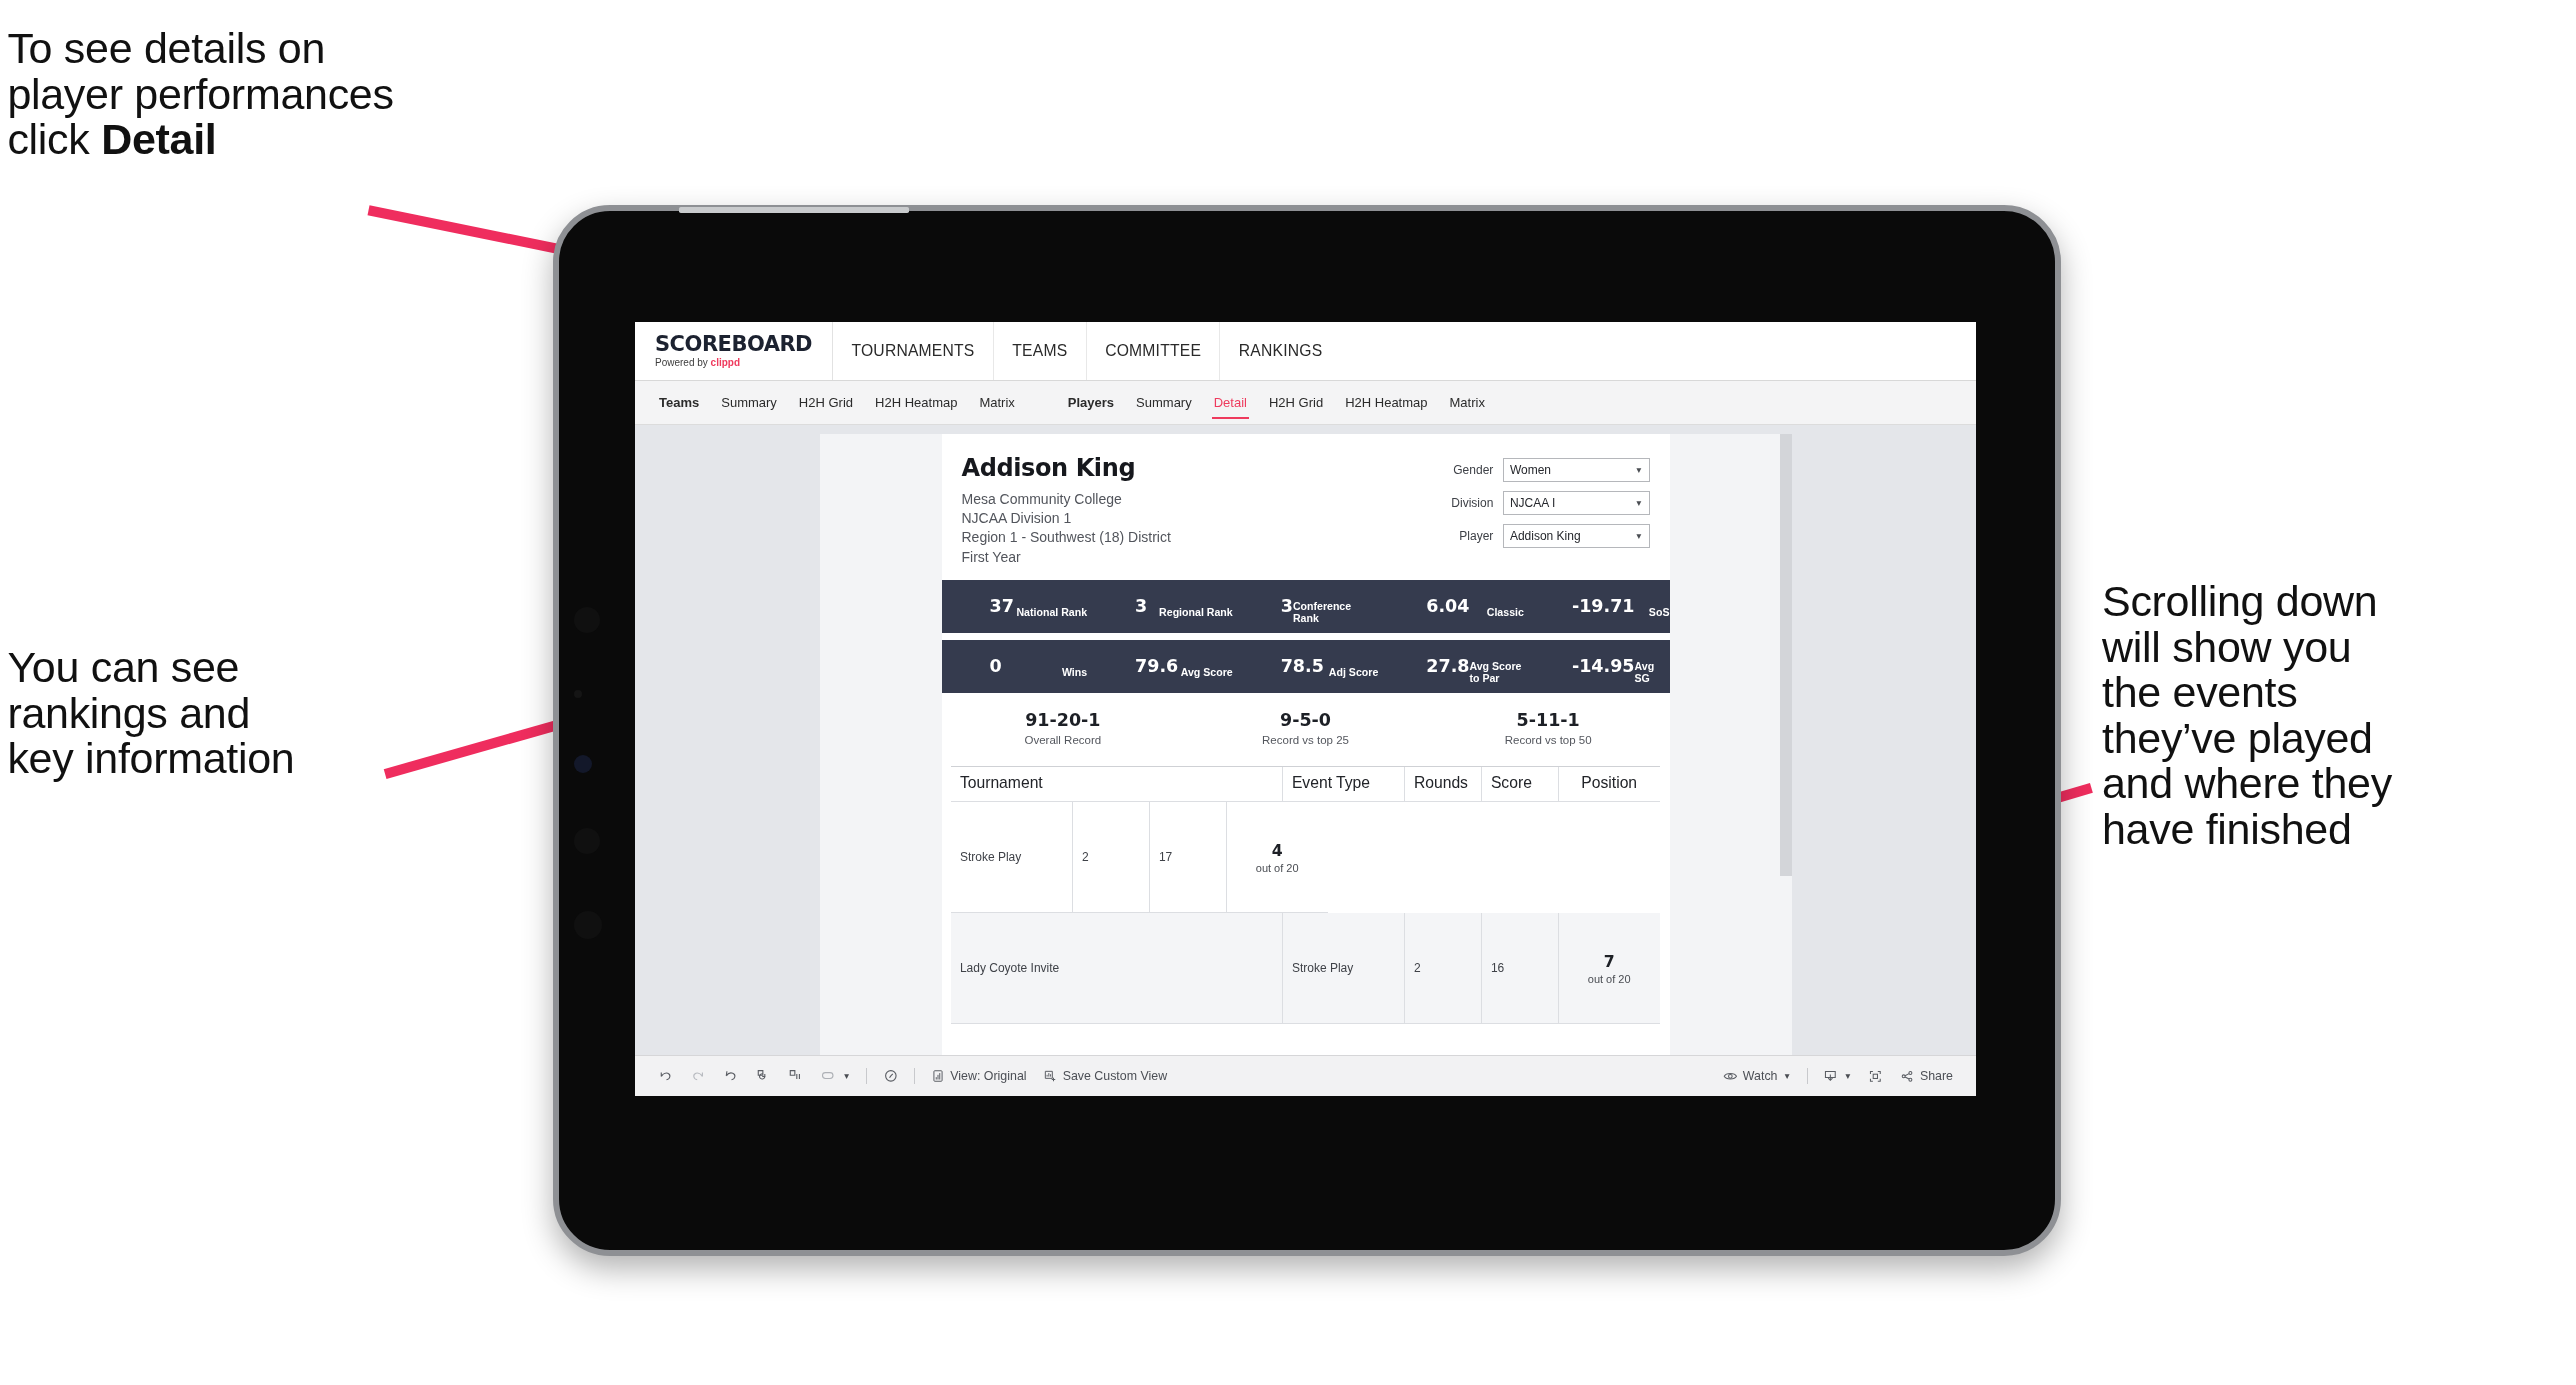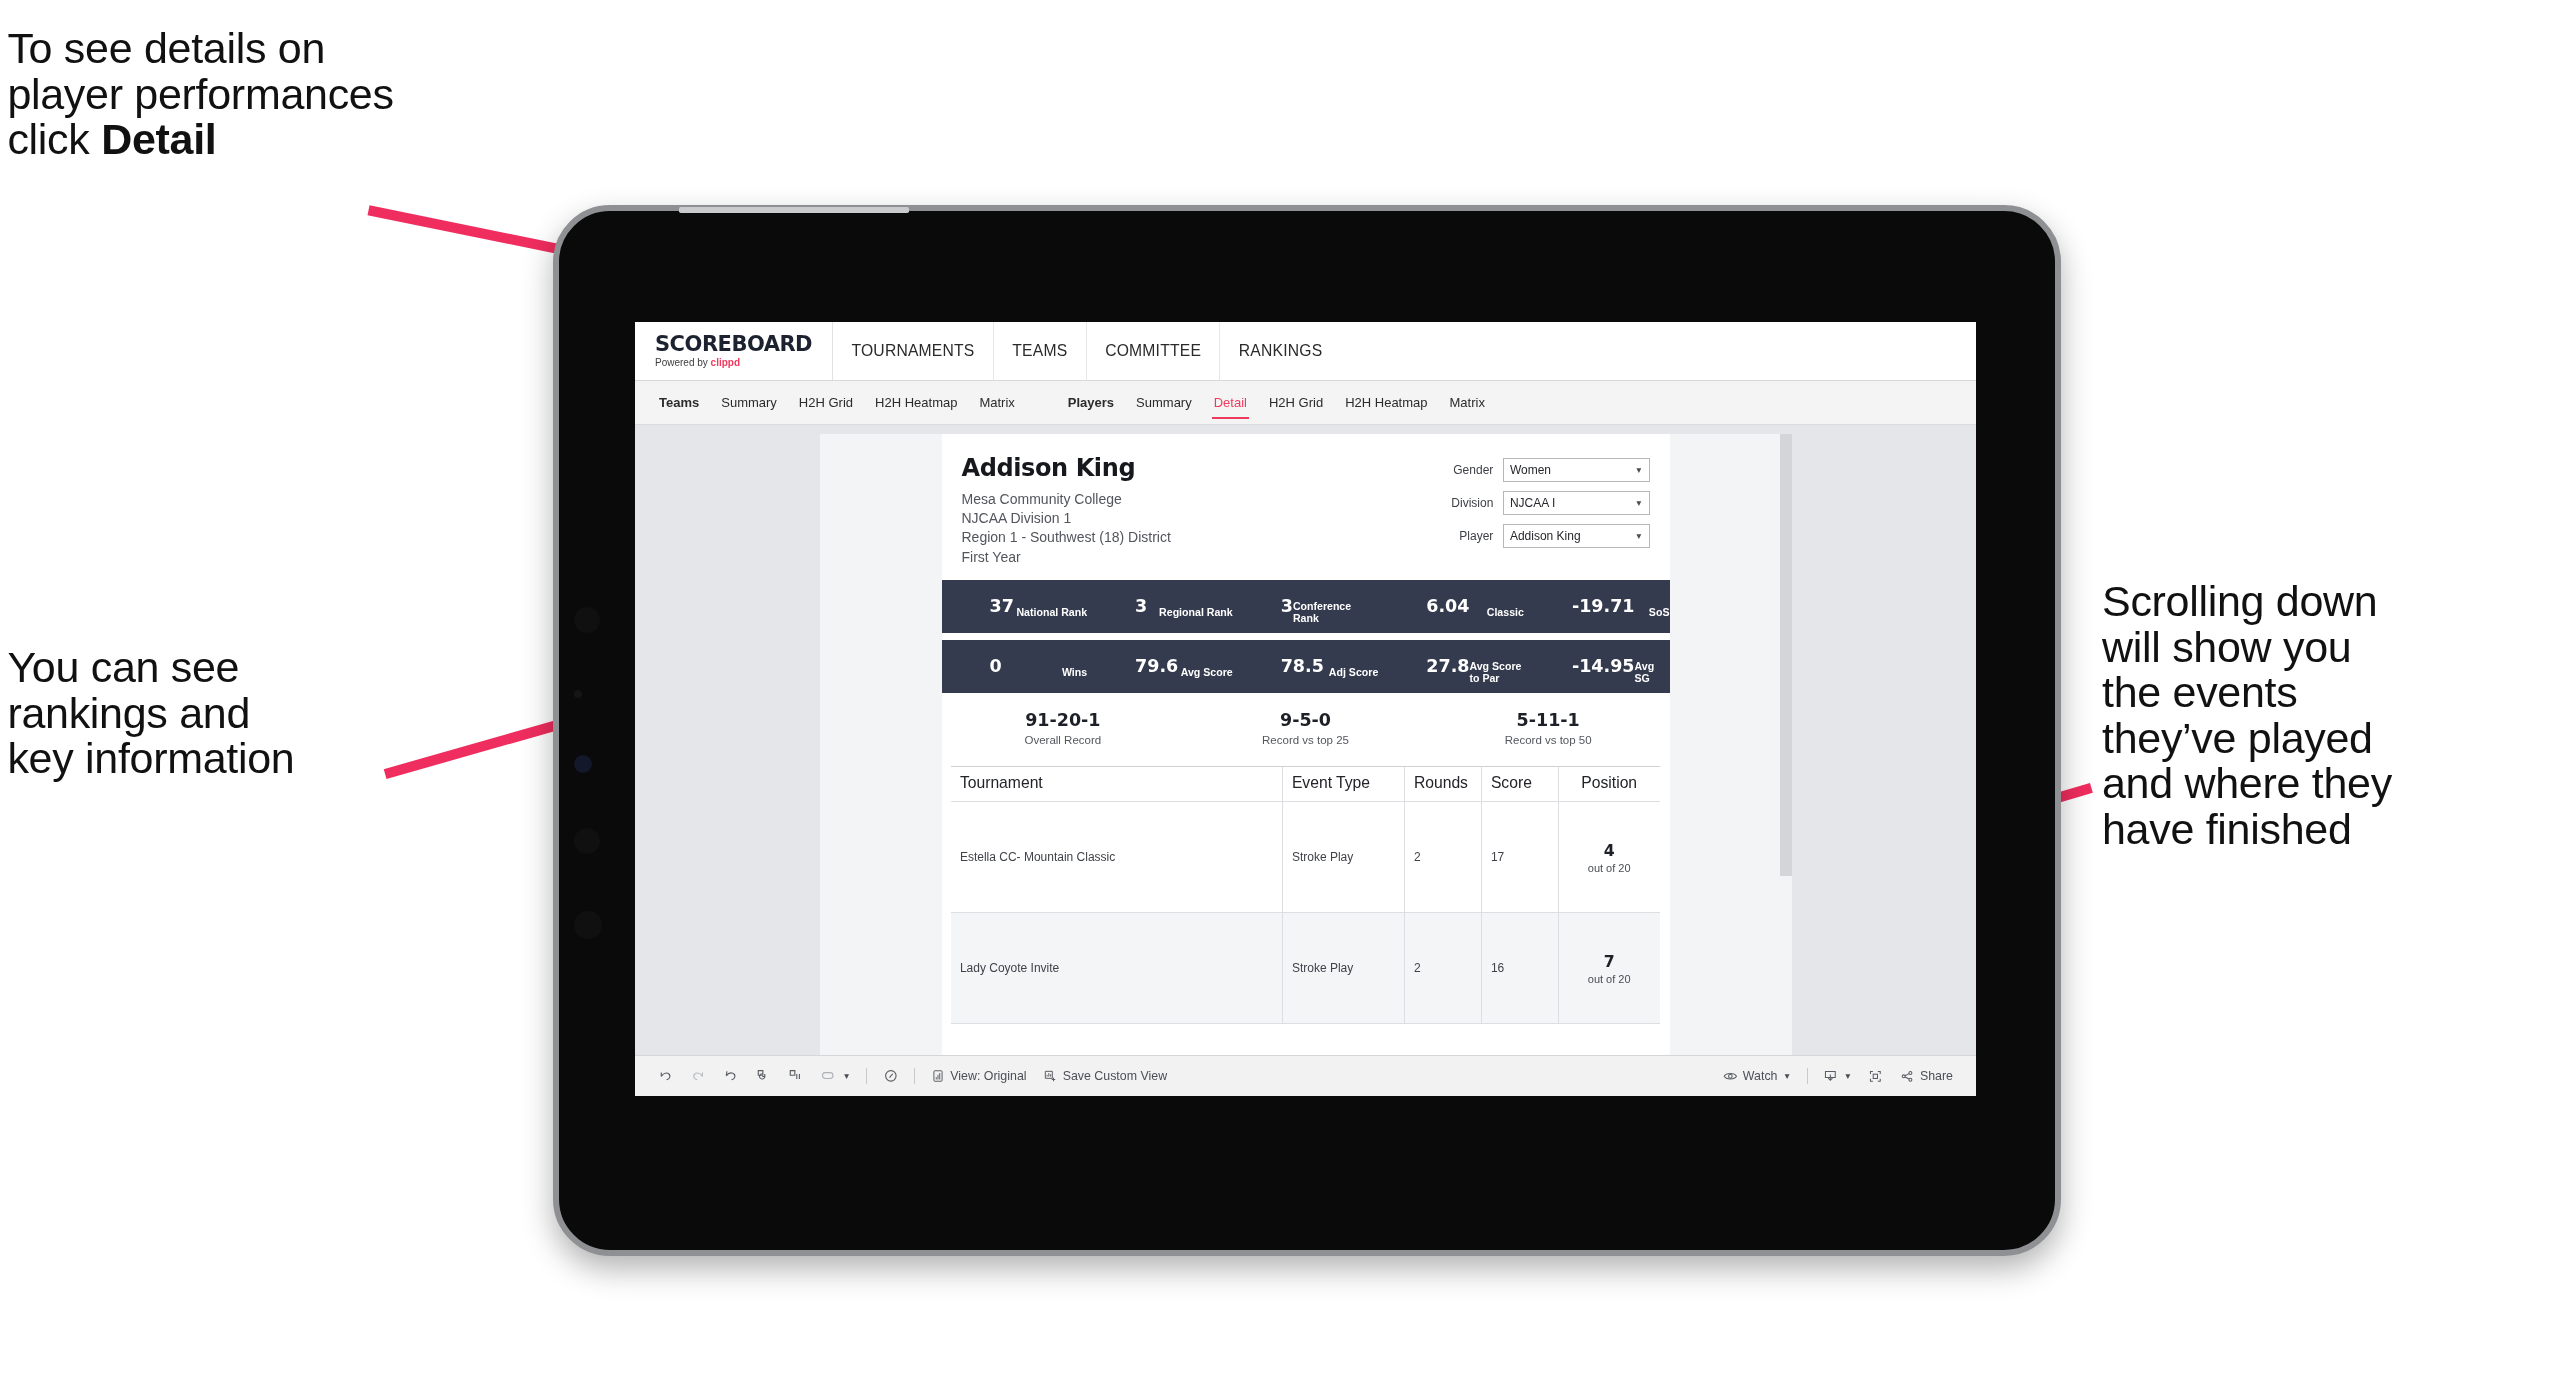--- a/index.html
+++ b/index.html
@@ -371,21 +371,20 @@
             <div id="tbl">
               <div class="trow thead">
                 <div class="tcell c-tour">Tournament</div>
                 <div class="tcell c-type">Event Type</div>
                 <div class="tcell c-rounds">Rounds</div>
                 <div class="tcell c-score">Score</div>
                 <div class="tcell c-pos">Position</div>
               </div>
 
               <div class="trow body">
-                <div class="tcell c-tour">Estella CC- Mountain Classic</div>
                 <div class="tcell c-type">Stroke Play</div>
                 <div class="tcell c-rounds">2</div>
                 <div class="tcell c-score">17</div>
                 <div class="tcell c-pos">
                   <span class="pos-val">4</span>
                   <span class="pos-sub">out of 20</span>
                 </div>
               </div>
 
               <div class="trow body alt">

